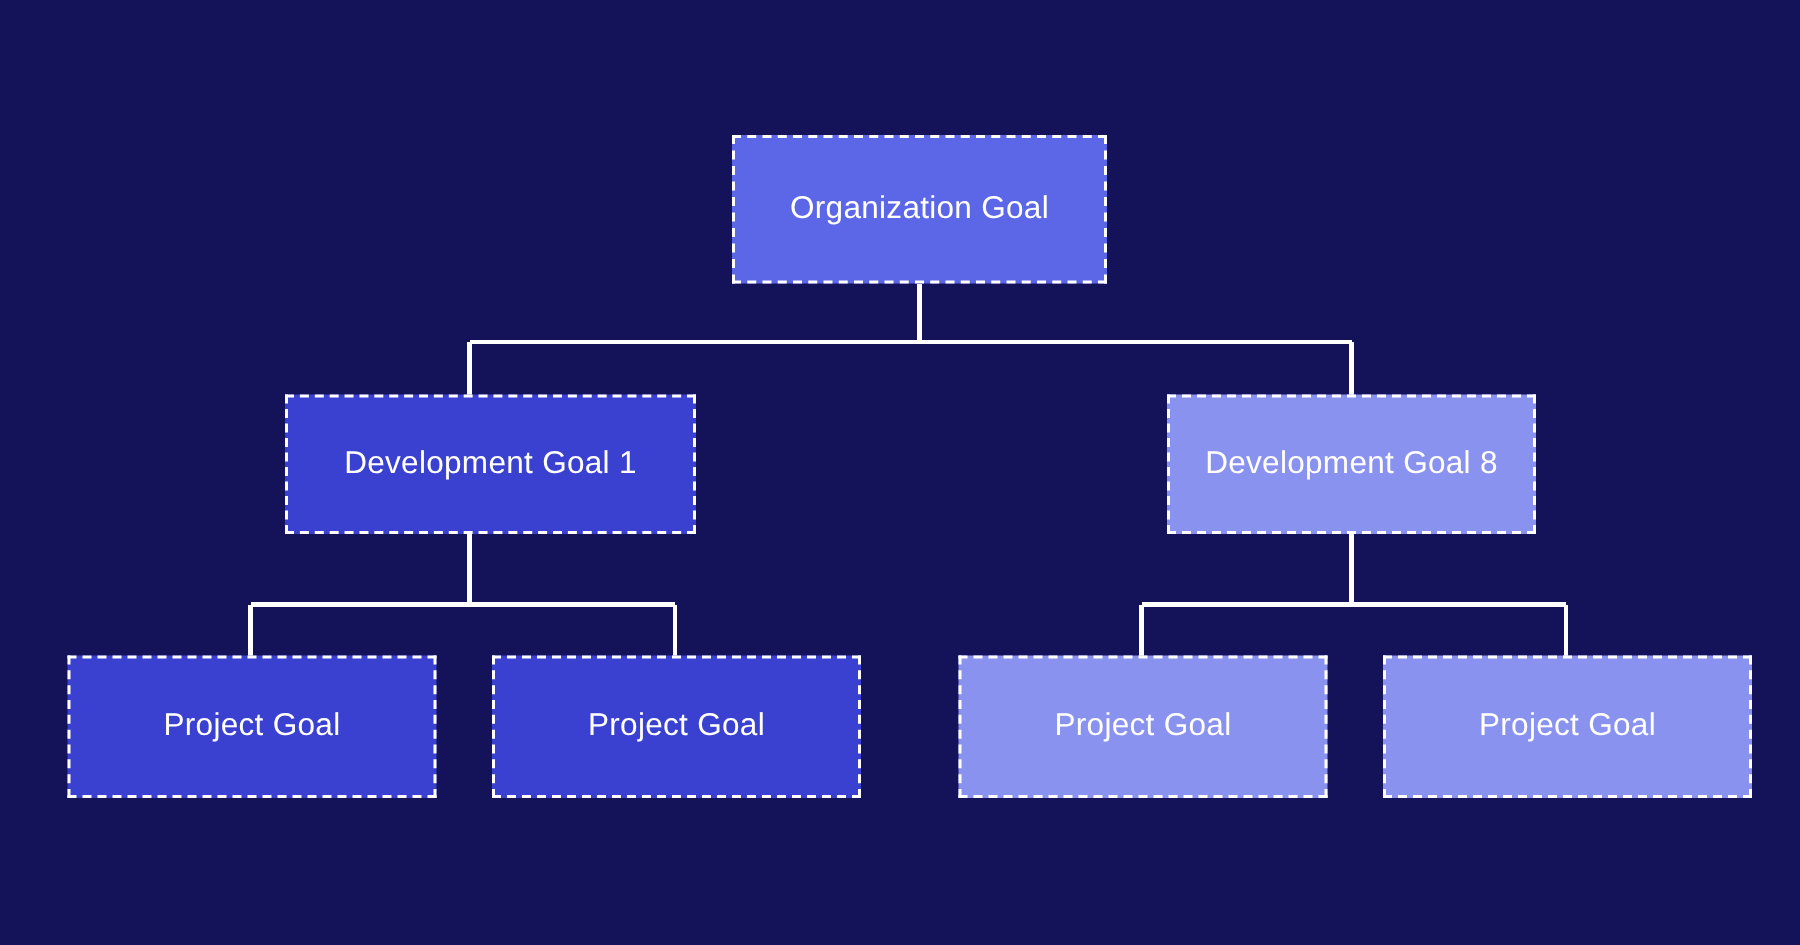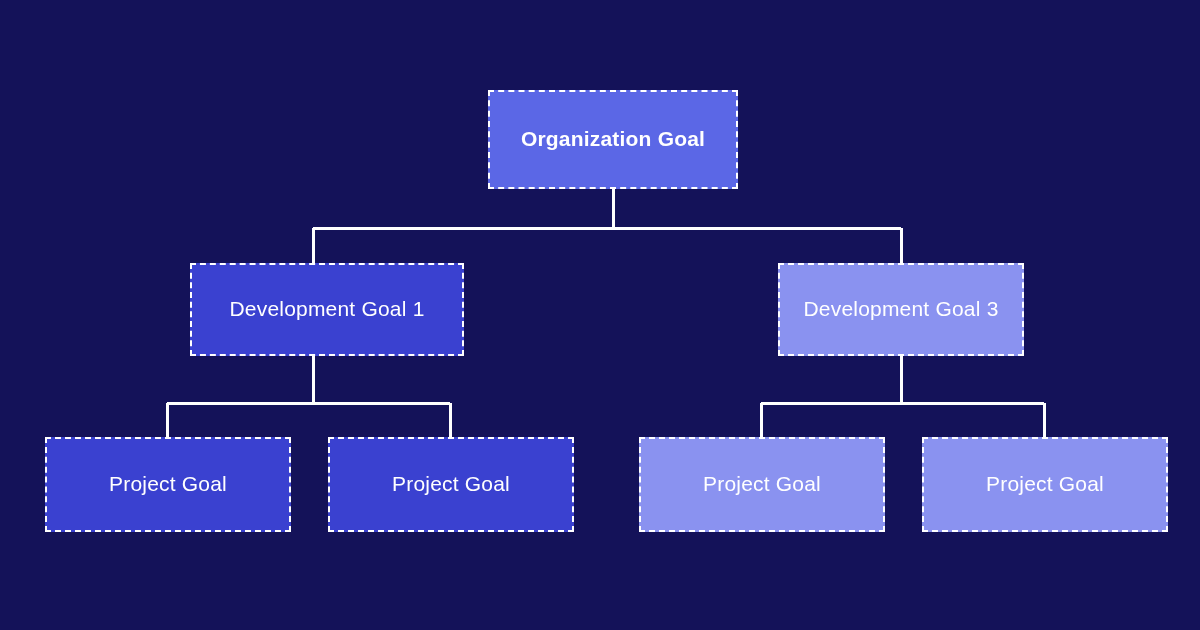--- a/index.html
+++ b/index.html
@@ -65,28 +65,28 @@
       <line x1="167" y1="403" x2="167" y2="437" stroke="#ffffff" stroke-width="3" shape-rendering="crispEdges"></line>
       <line x1="450" y1="403" x2="450" y2="437" stroke="#ffffff" stroke-width="3" shape-rendering="crispEdges"></line>
       <g></g>
       <line x1="901" y1="356" x2="901" y2="403" stroke="#ffffff" stroke-width="3" shape-rendering="crispEdges"></line>
       <line x1="761" y1="403" x2="1044" y2="403" stroke="#ffffff" stroke-width="3" shape-rendering="crispEdges"></line>
       <line x1="761" y1="403" x2="761" y2="437" stroke="#ffffff" stroke-width="3" shape-rendering="crispEdges"></line>
       <line x1="1044" y1="403" x2="1044" y2="437" stroke="#ffffff" stroke-width="3" shape-rendering="crispEdges"></line>
     </svg>
 
   <div id="node-layer">
-      <div class="node" style="left: 488px; top: 90px; width: 250px; height: 99px; background: rgb(91, 103, 230); border-color: rgb(255, 255, 255); color: rgb(255, 255, 255); font-weight: bold;">
+      <div class="node" style="left: 488px; top: 90px; width: 250px; height: 99px; background: rgb(91, 103, 230); border-color: rgb(255, 255, 255); color: rgb(255, 255, 255);">
         <span class="node-label">Organization Goal</span>
       </div>
       <div class="node" style="left: 190px; top: 263px; width: 274px; height: 93px; background: rgb(58, 65, 208); border-color: rgb(255, 255, 255); color: rgb(255, 255, 255);">
         <span class="node-label">Development Goal 1</span>
       </div>
       <div class="node" style="left: 778px; top: 263px; width: 246px; height: 93px; background: rgb(138, 146, 240); border-color: rgb(255, 255, 255); color: rgb(255, 255, 255);">
-        <span class="node-label">Development Goal 3</span>
+        <span class="node-label">Development Goal 8</span>
       </div>
       <div class="node" style="left: 45px; top: 437px; width: 246px; height: 95px; background: rgb(58, 65, 208); border-color: rgb(255, 255, 255); color: rgb(255, 255, 255);">
         <span class="node-label">Project Goal</span>
       </div>
       <div class="node" style="left: 328px; top: 437px; width: 246px; height: 95px; background: rgb(58, 65, 208); border-color: rgb(255, 255, 255); color: rgb(255, 255, 255);">
         <span class="node-label">Project Goal</span>
       </div>
       <div class="node" style="left: 639px; top: 437px; width: 246px; height: 95px; background: rgb(138, 146, 240); border-color: rgb(255, 255, 255); color: rgb(255, 255, 255);">
         <span class="node-label">Project Goal</span>
       </div>

